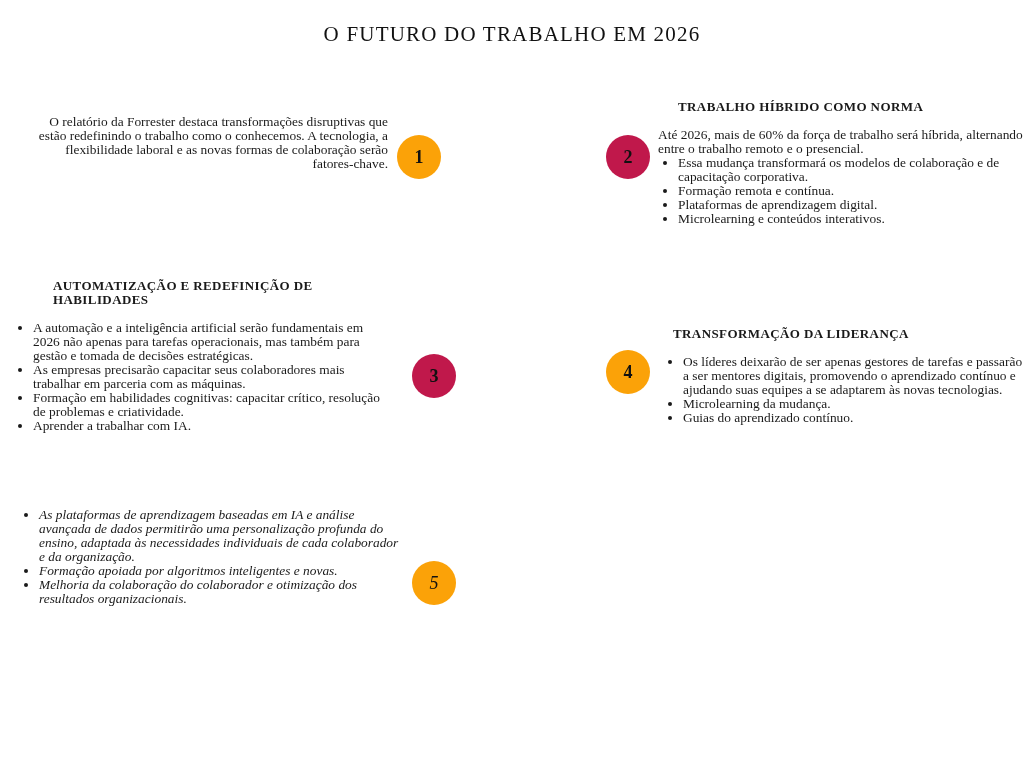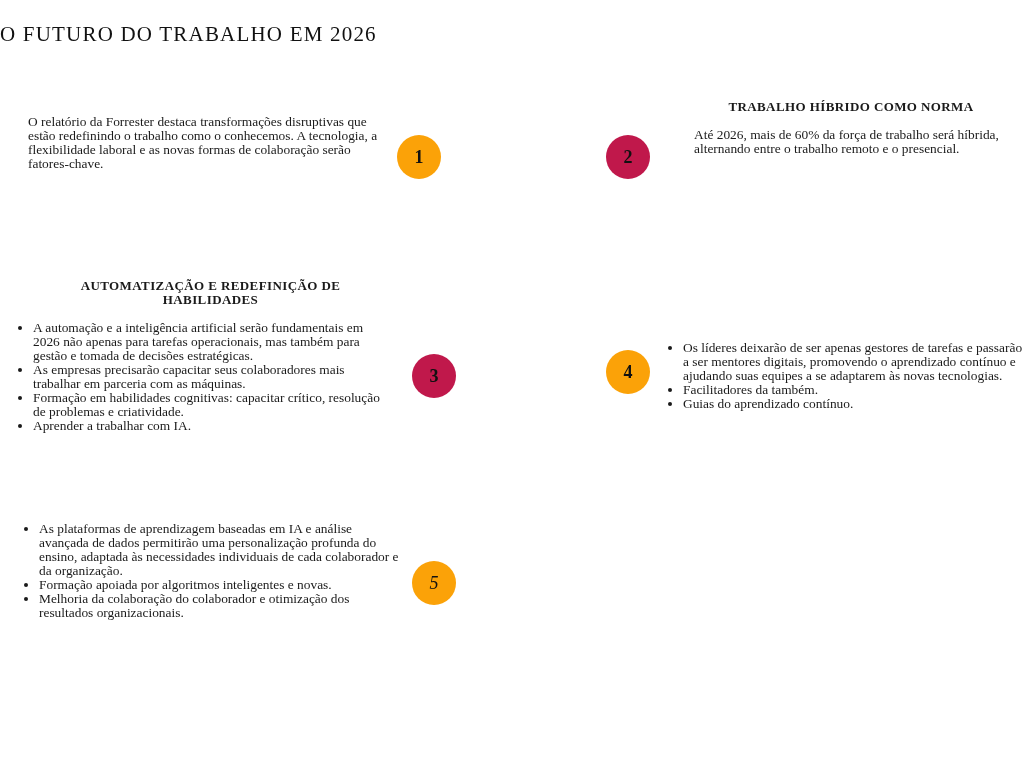--- a/index.html
+++ b/index.html
@@ -1,22 +1,22 @@
 <!DOCTYPE html>
 <html><head>
   <meta charset="utf-8">
   <style>
     html, body { margin:0; padding:0; background:#ffffff; }
     body { width:1024px; height:768px; position:relative; overflow:hidden;
            font-family:"Liberation Serif","DejaVu Serif",serif; color:#1a1a1a; }
-    .title { position:absolute; left:0; top:22px; width:1024px; 
+    .title { position:absolute; left:0; top:22px; width:1024px; text-align:center;
              font-size:21px; letter-spacing:1.2px; color:#111; }
     .block { position:absolute; font-size:13.4px; line-height:14px; }
-    .heading { font-weight:bold; text-align:center; font-size:13px; letter-spacing:0.4px; line-height:14px; }
-    .intro { text-align:left; }
+    .heading { font-weight:bold; text-align:left; font-size:13px; letter-spacing:0.4px; line-height:14px; }
+    .intro { text-align:right; }
     ul { margin:0; padding-left:20px; }
     li { margin:0; padding:0; }
     .circle { position:absolute; width:44px; height:44px; border-radius:50%;
               display:flex; align-items:center; justify-content:center;
               font-weight:bold; font-size:18px; color:#111; }
     .orange { background:#fba208; }
     .crimson { background:#c0184b; }
   </style>
 </head>
 <body>
@@ -26,49 +26,56 @@
 <div class="block intro" style="left:28px; top:115px; width:360px;">O relatório da Forrester destaca transformações disruptivas que estão redefinindo o trabalho como o conhecemos. A tecnologia, a flexibilidade laboral e as novas formas de colaboração serão fatores-chave.</div>
 <div class="circle orange" style="left:397px; top:135px;">
   <span>1</span>
 </div>
 
 <div class="circle crimson" style="left:606px; top:135px;">
   <span>2</span>
 </div>
 <div class="block" style="left:658px; top:100px; width:366px;">
   <div class="heading" style="margin-left:20px;">TRABALHO HÍBRIDO COMO NORMA</div>
-  <div style="margin-top:14px;margin-left:36px;">Até 2026, mais de 60% da força de trabalho será híbrida, alternando entre o trabalho remoto e o presencial.</div>
+  <div style="margin-top:14px;">Até 2026, mais de 60% da força de trabalho será híbrida, alternando entre o trabalho remoto e o presencial.</div>
+  <ul>
+    <li> Essa mudança transformará os modelos de colaboração e de capacitação corporativa.</li>
+    <li>Formação remota e contínua.</li>
+    <li>Plataformas de aprendizagem digital.</li>
+    <li>Microlearning e conteúdos interativos.</li>
+  </ul>
 </div>
 
 <div class="block" style="left:13px; top:279px; width:380px;">
   <div class="heading" style="padding:0 25px 0 40px;">AUTOMATIZAÇÃO E REDEFINIÇÃO DE HABILIDADES</div>
   <ul style="margin-top:14px;">
     <li>A automação e a inteligência artificial serão fundamentais em 2026  não apenas para tarefas operacionais, mas também para gestão e tomada de decisões estratégicas.</li>
     <li> As empresas precisarão capacitar seus colaboradores mais trabalhar em parceria com as máquinas.</li>
     <li>Formação em habilidades cognitivas: capacitar crítico, resolução de problemas e criatividade.</li>
     <li>Aprender a trabalhar com IA.</li>
   </ul>
 </div>
 <div class="circle crimson" style="left:412px; top:354px;">
   <span>3</span>
 </div>
 
 <div class="circle orange" style="left:606px; top:350px;">
   <span>4</span>
 </div>
 <div class="block" style="left:663px; top:327px; width:361px;">
+  <div class="heading" style="margin-left:10px;">TRANSFORMAÇÃO DA LIDERANÇA</div>
   <ul style="margin-top:14px;">
     <li>Os líderes deixarão de ser apenas gestores de tarefas e passarão a ser mentores digitais, promovendo o aprendizado contínuo e ajudando suas equipes a se adaptarem às novas tecnologias.</li>
-    <li>Facilitadores da também.</li>
+    <li>Microlearning da mudança.</li>
     <li>Guias do aprendizado contínuo.</li>
   </ul>
 </div>
 
 <div class="block" style="left:19px; top:508px; width:380px;">
-  <ul style="margin-top:14px;">
+  <ul style="font-style:italic;">
     <li>As plataformas de aprendizagem baseadas em IA e análise avançada de dados permitirão uma personalização profunda do ensino, adaptada às necessidades individuais de cada colaborador e da organização.</li>
     <li>Formação apoiada por algoritmos inteligentes e novas.</li>
     <li>Melhoria da colaboração do colaborador e otimização dos resultados organizacionais.</li>
   </ul>
 </div>
 <div class="circle orange" style="left:412px; top:561px;">
   <span style="font-weight:normal; font-style:italic;">5</span>
 </div>
 
 </body></html>

